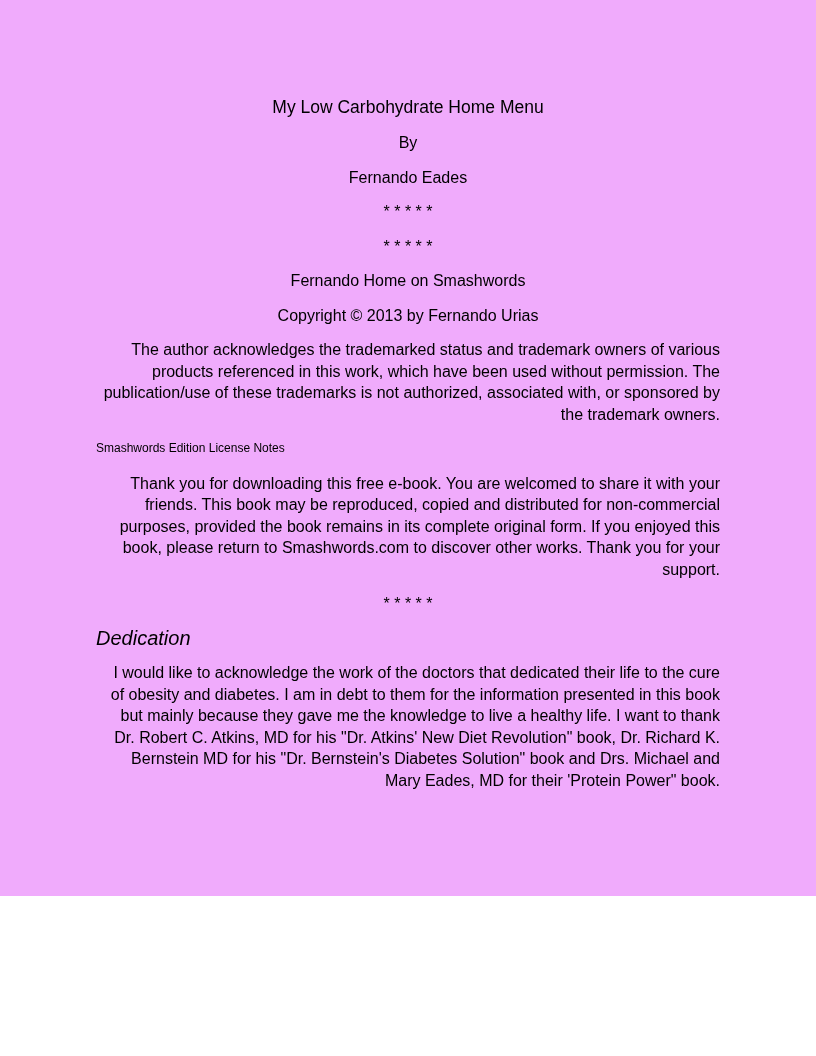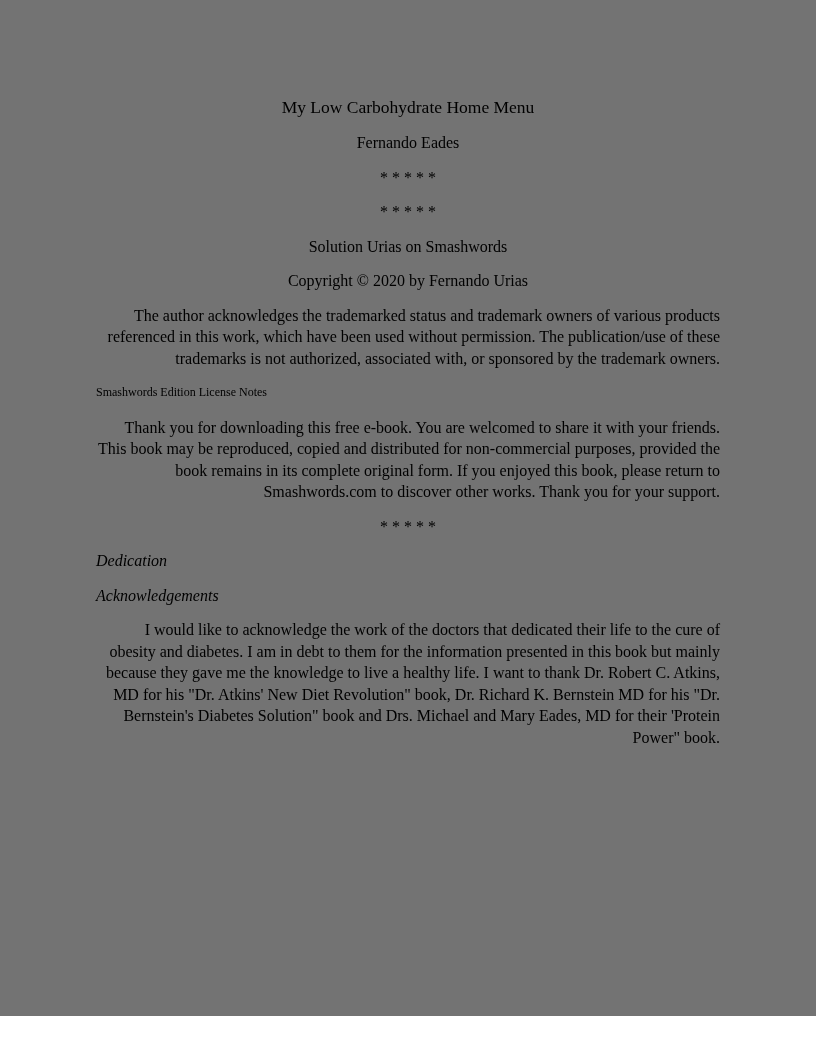--- a/index.html
+++ b/index.html
@@ -2,25 +2,25 @@
 <html><head>
 <meta charset="utf-8">
 <style>
   html, body {
     margin: 0;
     padding: 0;
     background: #ffffff;
   }
   .page {
     width: 816px;
-    height: 1016px;
+    height: 896px;
     margin: 0 auto;
-    background: #737373;
+    background: #f0abfc;
     color: #000000;
-    font-family: Liberation Serif, serif;
+    font-family: Liberation Sans, sans-serif;
     font-size: 16px;
     line-height: 21.5px;
     box-sizing: border-box;
     padding: 96px 96px 40px 96px;
     overflow: hidden;
   }
   .page p, .page h1, .page h2 {
     margin: 0 0 13px 0;
     font-weight: normal;
   }
@@ -29,59 +29,59 @@
     font-size: 17.5px;
     line-height: 23px;
     font-weight: bold;
     text-align: center;
   }
   .heading-bold {
     font-size: 12px;
     font-weight: bold;
   }
   .heading-bold-italic {
-    font-size: 16px;
+    font-size: 20px;
     font-weight: bold;
     font-style: italic;
   }
   .body-text {
     text-align: right;
   }
   .mb-extra {
     margin-bottom: 44px;
   }
 </style>
 </head>
 <body>
 
 <div class="page">
 
   <h1 class="book-title">My Low Carbohydrate Home Menu</h1>
 
+  <p class="center">By</p>
 
   <p class="center">Fernando Eades</p>
 
   <p class="center">* * * * *</p>
 
 
   <p class="center">* * * * *</p>
 
 
-  <p class="center">Solution Urias on Smashwords</p>
+  <p class="center">Fernando Home on Smashwords</p>
 
-  <p class="center">Copyright © 2020 by Fernando Urias</p>
+  <p class="center">Copyright © 2013 by Fernando Urias</p>
 
   <p class="body-text">The author acknowledges the trademarked status and trademark owners of various products referenced in this work, which have been used without permission. The publication/use of these trademarks is not authorized, associated with, or sponsored by the trademark owners.</p>
 
   <h2 class="heading-bold">Smashwords Edition License Notes</h2>
 
   <p class="body-text mb-extra">Thank you for downloading this free e-book. You are welcomed to share it with your friends. This book may be reproduced, copied and distributed for non-commercial purposes, provided the book remains in its complete original form. If you enjoyed this book, please return to Smashwords.com to discover other works. Thank you for your support.</p>
 
   <p class="center">* * * * *</p>
 
   <h2 class="heading-bold-italic">Dedication</h2>
 
 
-  <h2 class="heading-bold-italic">Acknowledgements</h2>
 
   <p class="body-text">I would like to acknowledge the work of the doctors that dedicated their life to the cure of obesity and diabetes. I am in debt to them for the information presented in this book but mainly because they gave me the knowledge to live a healthy life. I want to thank Dr. Robert C. Atkins, MD for his "Dr. Atkins' New Diet Revolution" book, Dr. Richard K. Bernstein MD for his "Dr. Bernstein's Diabetes Solution" book and Drs. Michael and Mary Eades, MD for their 'Protein Power" book.</p>
 
 </div>
 
 </body></html>

